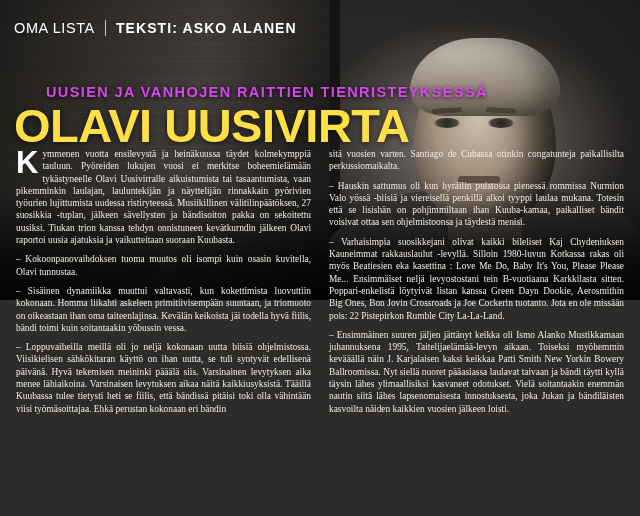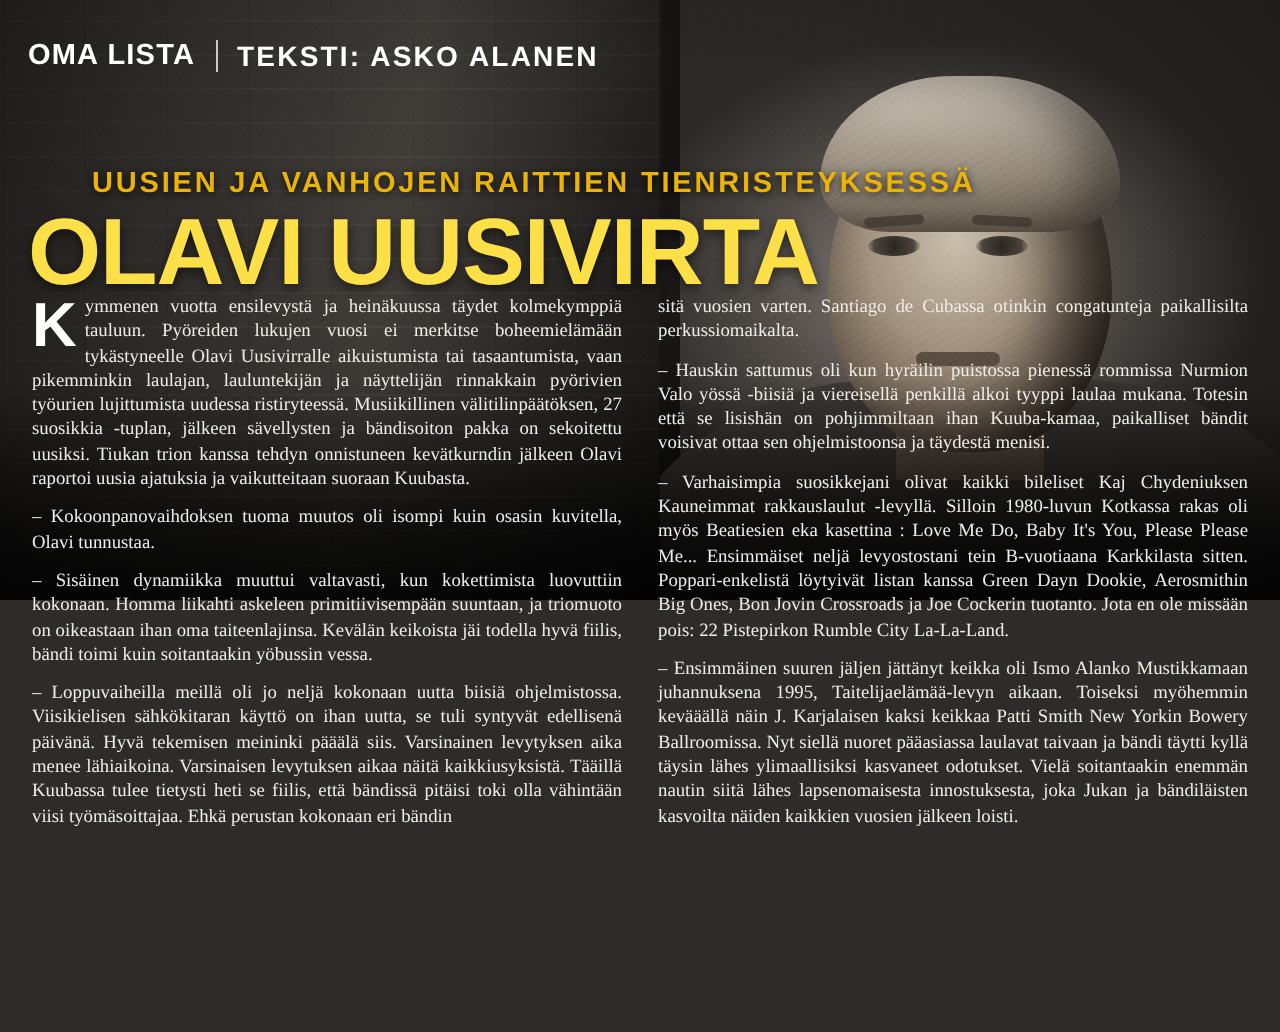--- a/index.html
+++ b/index.html
@@ -122,40 +122,40 @@
   .header {
     position: absolute;
     left: 14px; top: 20px;
     display: flex;
     align-items: center;
     gap: 10px;
     z-index: 5;
   }
   .kicker {
     color: #ffffff;
-    font-weight: bold;
+    font-weight: normal;
     font-size: 14.5px;
     letter-spacing: .6px;
   }
   .divider {
     width: 1px; height: 16px;
     background: rgba(255,255,255,.75);
   }
   .byline {
     color: #ffffff;
     font-size: 14px;
     font-weight: bold;
     letter-spacing: 1.1px;
   }
 
   
   .overline {
     position:absolute;
     left: 46px; top: 84px;
-    color: #eab308;
+    color: #d946ef;
     font-weight: bold;
     font-size: 14.5px;
     letter-spacing: 1.4px;
     z-index: 5;
     text-shadow: 0 1px 4px rgba(0,0,0,.8);
   }
   .headline {
     position:absolute;
     left: 14px; top: 102px;
     color: #fde047;

